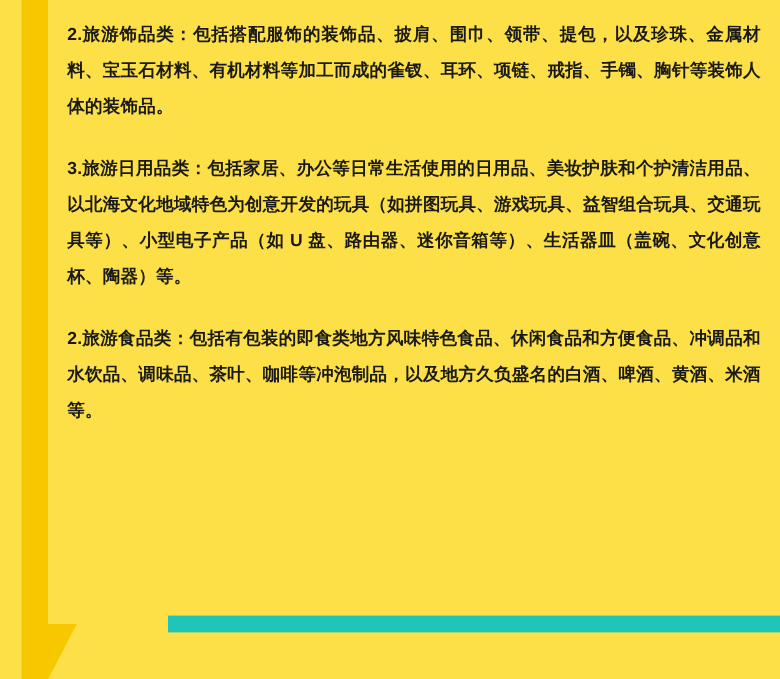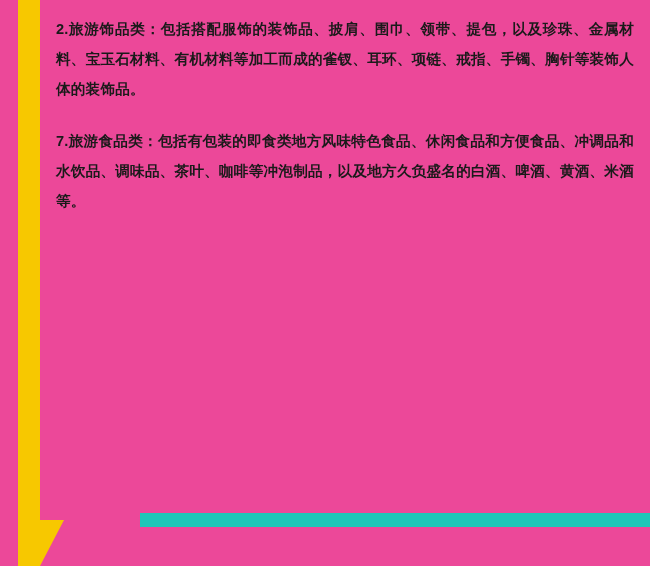--- a/index.html
+++ b/index.html
@@ -10,21 +10,21 @@
     width: 650px;
     height: 566px;
     background: #ffffff;
     font-family: "Liberation Sans", "DejaVu Sans", sans-serif;
     overflow: hidden;
   }
   .page {
     position: relative;
     width: 650px;
     height: 566px;
-    background: #ec4899;
+    background: #fde047;
     box-sizing: border-box;
   }
 
   
   .left-bar {
     position: absolute;
     left: 18px;
     top: 0;
     width: 22px;
     height: 520px;
@@ -85,16 +85,17 @@
 
 <div class="page">
 
   <div class="left-bar"></div>
   <div class="left-bar-foot"></div>
   <div class="left-bar-cut"></div>
   <div class="teal-strip"></div>
 
   <div class="content">
     <p class="para">2.旅游饰品类：包括搭配服饰的装饰品、披肩、围巾、领带、提包，以及珍珠、金属材料、宝玉石材料、有机材料等加工而成的雀钗、耳环、项链、戒指、手镯、胸针等装饰人体的装饰品。</p>
-    <p class="para">7.旅游食品类：包括有包装的即食类地方风味特色食品、休闲食品和方便食品、冲调品和水饮品、调味品、茶叶、咖啡等冲泡制品，以及地方久负盛名的白酒、啤酒、黄酒、米酒等。</p>
+    <p class="para">3.旅游日用品类：包括家居、办公等日常生活使用的日用品、美妆护肤和个护清洁用品、以北海文化地域特色为创意开发的玩具（如拼图玩具、游戏玩具、益智组合玩具、交通玩具等）、小型电子产品（如 U 盘、路由器、迷你音箱等）、生活器皿（盖碗、文化创意杯、陶器）等。</p>
+    <p class="para">2.旅游食品类：包括有包装的即食类地方风味特色食品、休闲食品和方便食品、冲调品和水饮品、调味品、茶叶、咖啡等冲泡制品，以及地方久负盛名的白酒、啤酒、黄酒、米酒等。</p>
   </div>
 
 </div>
 
 </body></html>

